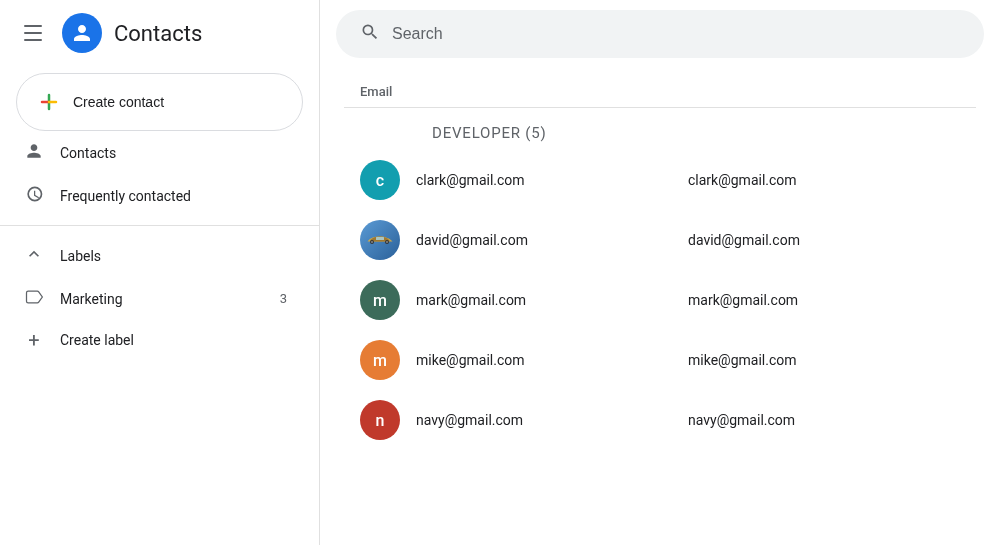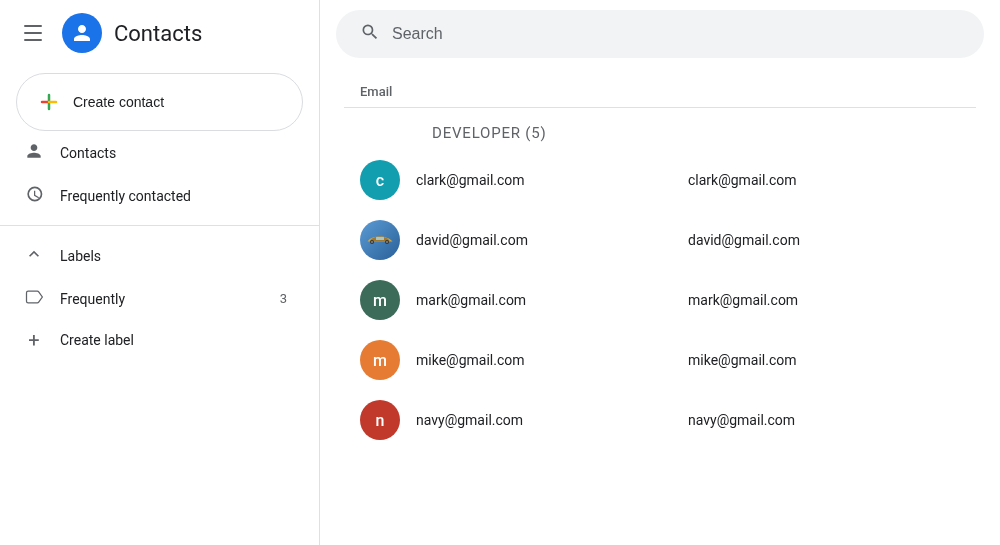--- a/index.html
+++ b/index.html
@@ -307,21 +307,21 @@
     <span>Labels</span>
   </div>
 
 
   <div class="label-item">
     <span>
       <svg width="20" height="20" viewBox="0 0 24 24" fill="#5f6368">
         <path d="M17.63 5.84C17.27 5.33 16.67 5 16 5L5 5.01C3.9 5.01 3 5.9 3 7v10c0 1.1.9 1.99 2 1.99L16 19c.67 0 1.27-.33 1.63-.84L22 12l-4.37-6.16z" fill="none" stroke="#5f6368" stroke-width="1.5"></path>
       </svg>
     </span>
-    <span style="flex:1;">Frequently</span>
+    <span style="flex:1;">Marketing</span>
     <span class="label-badge">3</span>
   </div>
 
   <div class="nav-item">
     <span style="color:#5f6368;font-size:20px;line-height:1;width:20px;text-align:center;">+</span>
     <span>Create label</span>
   </div>
 </div>
 
 <div class="main">

